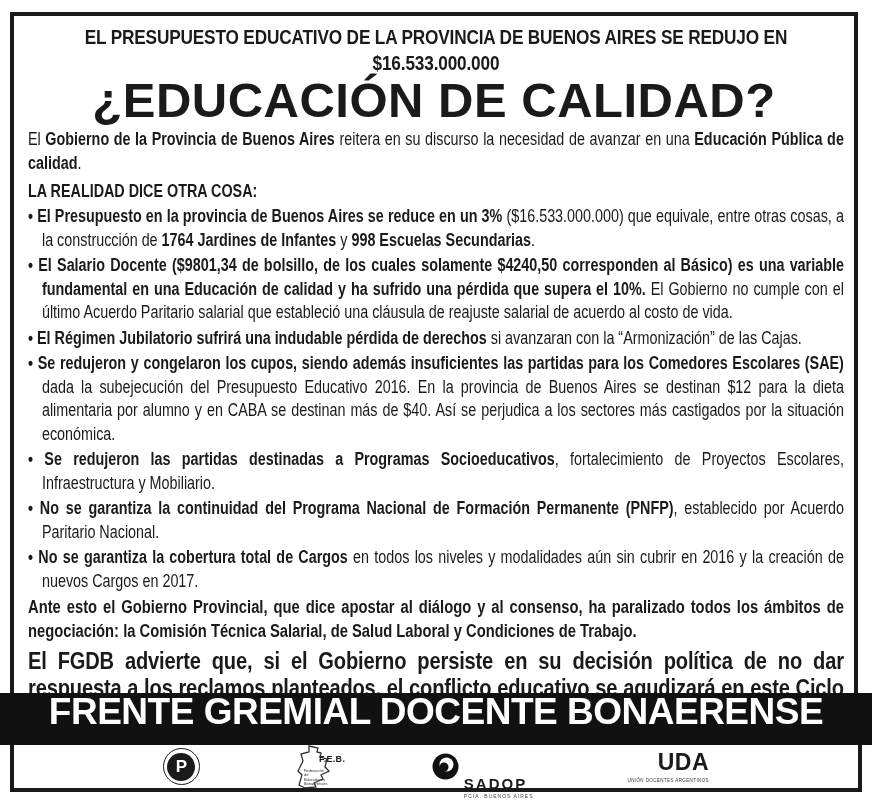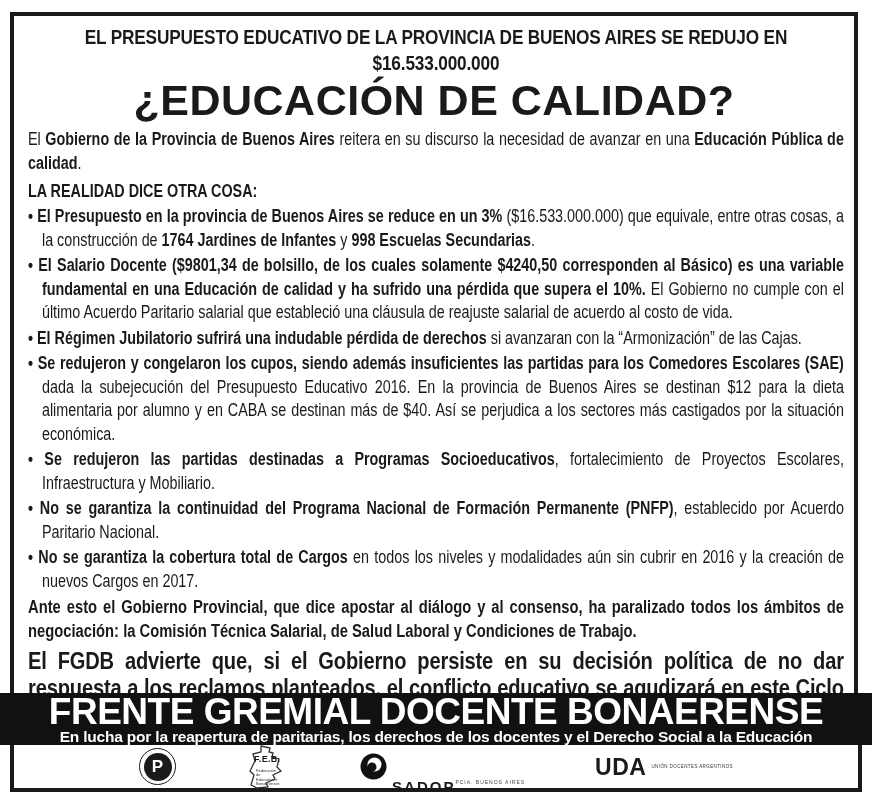--- a/index.html
+++ b/index.html
@@ -17,21 +17,21 @@
     overflow:hidden;
   }
   .main-box{
     position:absolute;left:10px;top:12px;width:848px;height:681px;
     border:4px solid var(--ink);border-bottom:none;
     padding:8px 14px 0;overflow:hidden;background:var(--paper);
   }
   
   .condense{width:995px;transform:scaleX(0.82);transform-origin:0 0;}
   .headline{font-size:21px;font-weight:bold;text-align:center;line-height:26px;letter-spacing:-0.2px;}
-  .page-title{font-size:43px;font-weight:bold;text-align:center;line-height:45px;letter-spacing:0.5px;margin:2px 0 5px;}
+  .page-title{font-size:49px;font-weight:bold;text-align:center;line-height:45px;letter-spacing:0.5px;margin:2px 0 5px;}
   .intro{font-size:17.5px;line-height:23.5px;text-align:justify;}
   .reality{font-size:17.5px;font-weight:bold;line-height:24px;margin-top:4px;}
   ul.bullets{list-style:none;margin-top:2px;}
   ul.bullets li{
     font-size:17.5px;line-height:23.5px;text-align:justify;
     padding-left:17px;text-indent:-17px;margin-top:2px;
   }
   ul.bullets li::before{content:"\2022\00a0";font-weight:bold;}
   .b{font-weight:bold;}
   .closing{font-weight:bold;font-size:18px;line-height:23.5px;text-align:justify;margin-top:3px;}
@@ -55,33 +55,33 @@
   
   .pbadge{width:37px;height:37px;border:1.5px solid var(--ink);border-radius:50%;
     display:flex;align-items:center;justify-content:center;}
   .pbadge-inner{width:28px;height:28px;border-radius:50%;background:var(--ink);
     color:#fff;display:flex;align-items:center;justify-content:center;
     font-size:17px;font-weight:bold;}
 
   
   .feb{position:relative;width:44px;height:44px;}
   .feb svg{position:absolute;left:0;top:0;}
-  .feb .feb-name{position:absolute;left:8px;top:9px;font-size:9px;font-weight:bold;letter-spacing:0.3px;}
+  .feb .feb-name{position:absolute;left:8px;top:9px;font-size:9px;font-weight:bold;letter-spacing:0.3px;padding-left:17px;}
   .feb .feb-sub{position:absolute;left:10px;top:24px;width:24px;font-size:4px;line-height:4.5px;color:#333;}
 
   
-  .sadop-text{display:flex;flex-direction:row;justify-content:center;margin-top:40px;}
+  .sadop-text{display:flex;flex-direction:column;justify-content:center;margin-top:40px;}
   .sadop-name{font-size:15px;font-weight:bold;letter-spacing:2px;}
   .sadop-sub{font-size:5px;letter-spacing:1px;color:#444;margin-top:1px;}
 
   
   .suteba-name{font-size:26px;font-weight:bold;letter-spacing:-1px;}
 
   
-  .uda{display:flex;flex-direction:row;align-items:center;}
+  .uda{display:flex;flex-direction:column;align-items:flex-end;}
   .uda-name{font-size:23px;font-weight:bold;letter-spacing:0.5px;line-height:22px;}
   .uda-sub{font-size:4.5px;letter-spacing:0.4px;color:#333;}
 </style>
 </head>
 <body>
 
 <div class="main-box">
   <div class="condense headline">EL PRESUPUESTO EDUCATIVO DE LA PROVINCIA DE BUENOS AIRES SE REDUJO EN $16.533.000.000</div>
   <div class="page-title">¿EDUCACIÓN DE CALIDAD?</div>
   <p class="condense intro"><span>El </span><span class="b">Gobierno de la Provincia de Buenos Aires</span><span> reitera en su discurso la necesidad de avanzar en una </span><span class="b">Educación Pública de calidad</span><span>.</span></p>
@@ -94,21 +94,20 @@
     <li><span class="b">Se redujeron las partidas destinadas a Programas Socioeducativos</span><span>, fortalecimiento de Proyectos Escolares, Infraestructura y Mobiliario.</span></li>
     <li><span class="b">No se garantiza la continuidad del Programa Nacional de Formación Permanente (PNFP)</span><span>, establecido por Acuerdo Paritario Nacional.</span></li>
     <li><span class="b">No se garantiza la cobertura total de Cargos</span><span> en todos los niveles y modalidades aún sin cubrir en 2016 y la creación de nuevos Cargos en 2017.</span></li>
   </ul>
   <p class="condense closing">Ante esto el Gobierno Provincial, que dice apostar al diálogo y al consenso, ha paralizado todos los ámbitos de negociación: la Comisión Técnica Salarial, de Salud Laboral y Condiciones de Trabajo.</p>
   <p class="condense warning">El FGDB advierte que, si el Gobierno persiste en su decisión política de no dar respuesta a los reclamos planteados, el conflicto educativo se agudizará en este Ciclo Lectivo y los docentes no seremos responsables si no se garantiza el inicio del Ciclo Lectivo 2017.</p>
 </div>
 
 <div class="banner">
   <div class="banner-title">FRENTE GREMIAL DOCENTE BONAERENSE</div>
-  <div class="banner-sub">En lucha por la reapertura de paritarias, los derechos de los docentes y el Derecho Social a la Educación</div>
 </div>
 
 <div class="logo-strip">
 
   <div class="logo">
     <div class="pbadge">
       <div class="pbadge-inner">P</div>
     </div>
   </div>
 

